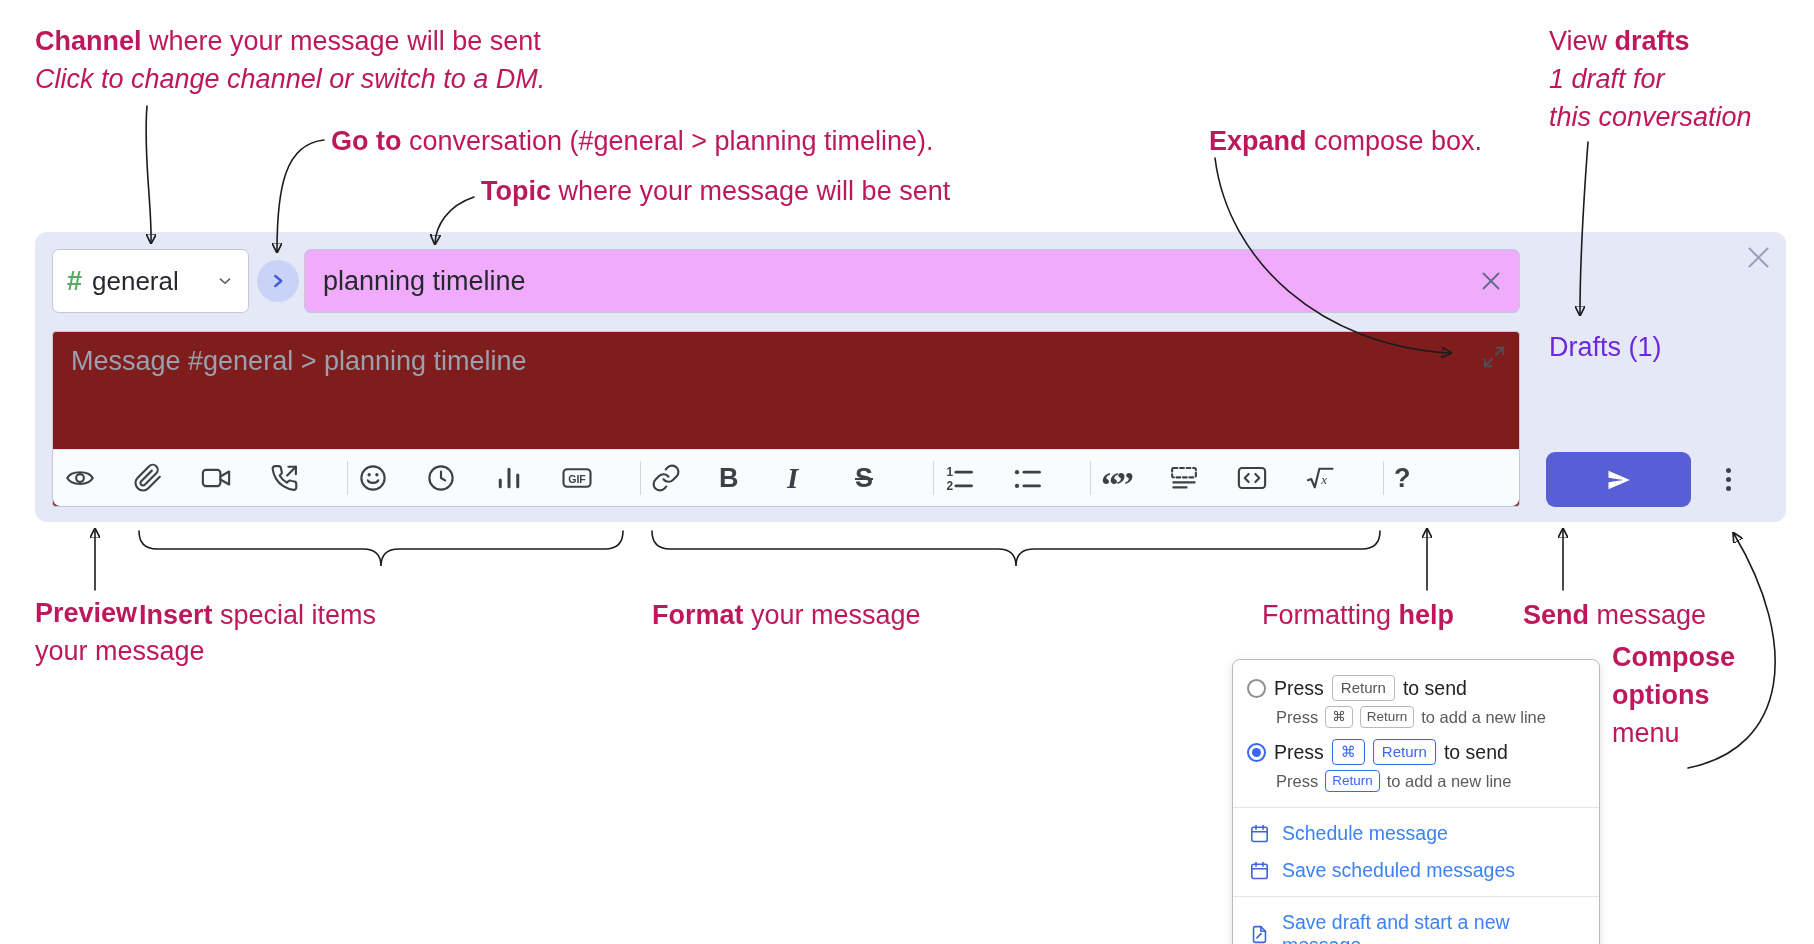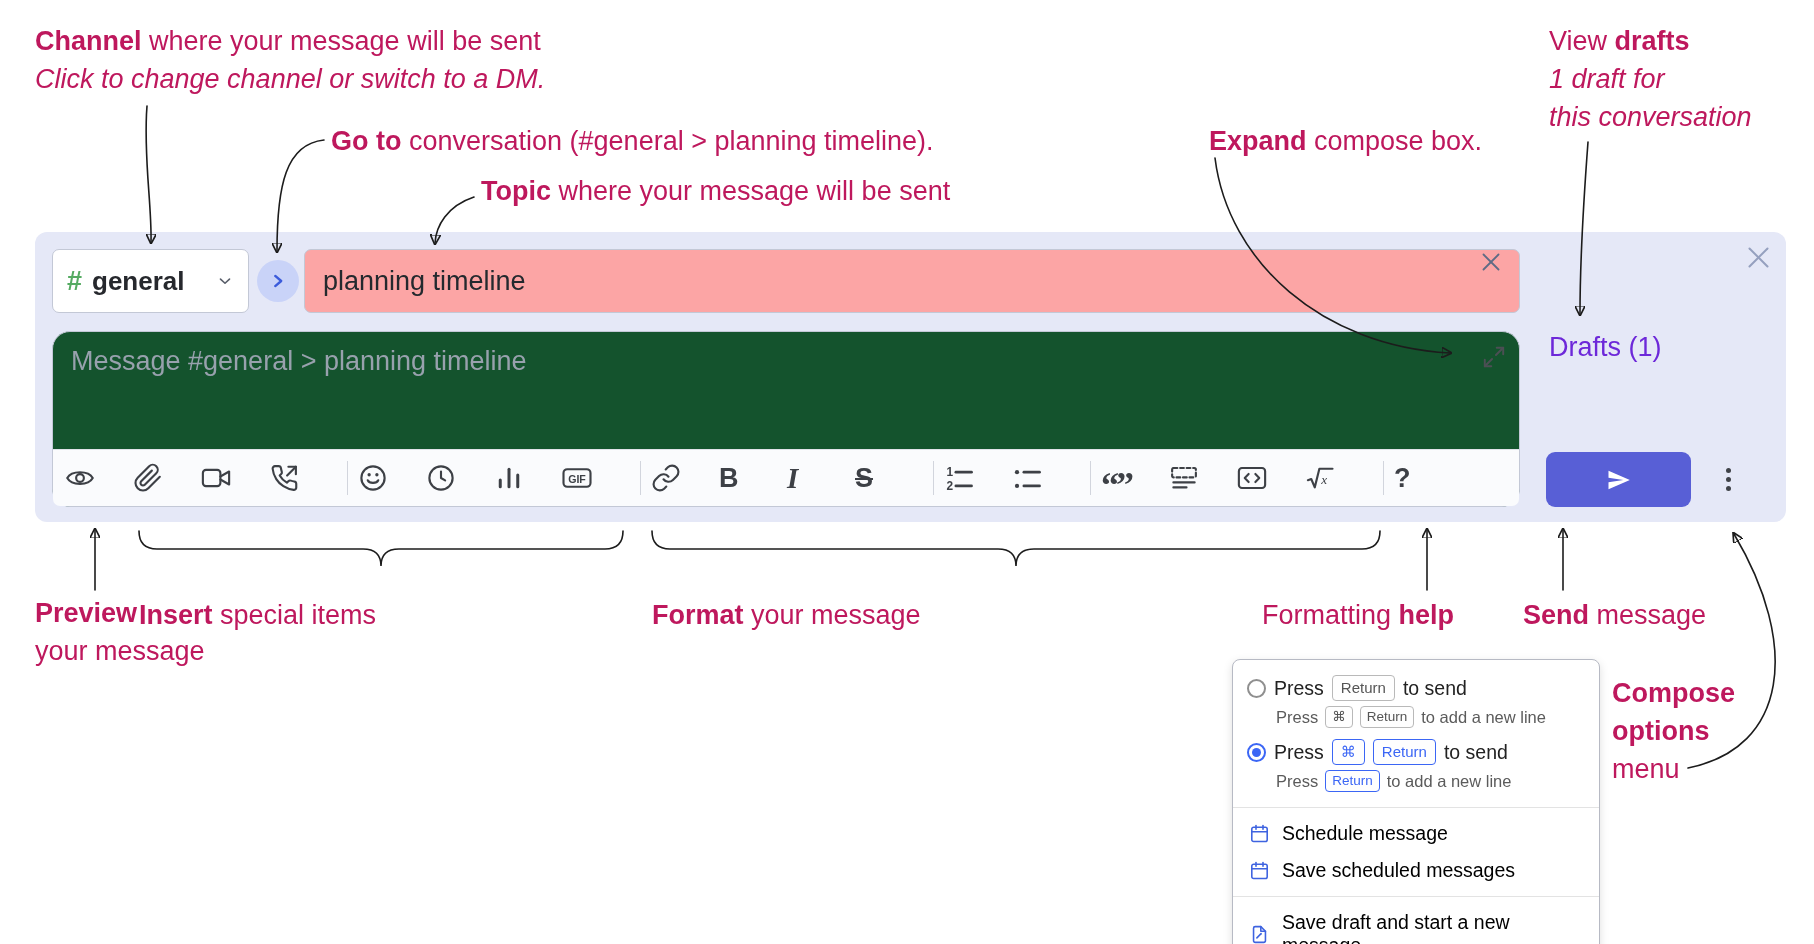--- a/index.html
+++ b/index.html
@@ -16,30 +16,30 @@
   
   #overlay{position:absolute;left:0;top:0;width:1814px;height:944px;pointer-events:none;}
   #overlay path{fill:none;stroke:#1c1c1c;stroke-width:1.6;stroke-linecap:round;}
   
   #compose{position:absolute;left:35px;top:232px;width:1751px;height:290px;
     background:#e5e8f7;border-radius:12px;}
   .channel-box{position:absolute;left:17px;top:17px;width:197px;height:64px;background:#fff;
     border:1px solid #c3c8d6;border-radius:7px;display:flex;align-items:center;gap:10px;
     padding:0 14px;box-sizing:border-box;cursor:pointer;}
   .hash{color:#55ab62;font-weight:700;font-size:27px;}
-  .channel-name{font-size:26px;font-weight:700;color:#26282d;flex:1;}
+  .channel-name{font-size:26px;font-weight:400;color:#26282d;flex:1;}
   .go-btn{position:absolute;left:222px;top:28px;width:42px;height:42px;border-radius:50%;
     background:#c9d3f8;display:flex;align-items:center;justify-content:center;cursor:pointer;}
-  .topic-box{position:absolute;left:269px;top:17px;width:1216px;height:64px;background:#fca5a5;
-    border:1px solid #c3c8d6;border-radius:7px;display:flex;
+  .topic-box{position:absolute;left:269px;top:17px;width:1216px;height:64px;background:#f0abfc;
+    border:1px solid #c3c8d6;border-radius:7px;display:flex;align-items:center;
     padding:0 16px;box-sizing:border-box;}
   .topic-box input{border:none;outline:none;flex:1;font-family:"Liberation Sans",sans-serif;
     font-size:27px;color:#24292e;background:transparent;}
-  .msg-box{position:absolute;left:17px;top:99px;width:1468px;height:176px;background:#14532d;
-    border:1px solid #c3c8d6;border-radius:18px;box-sizing:border-box;}
+  .msg-box{position:absolute;left:17px;top:99px;width:1468px;height:176px;background:#7f1d1d;
+    border:1px solid #c3c8d6;border-radius:4px;box-sizing:border-box;}
   .placeholder{position:absolute;left:18px;top:14px;font-size:27px;color:#98a1ad;}
   .expand-btn{position:absolute;right:12px;top:12px;width:26px;height:26px;cursor:pointer;}
   .toolbar{position:absolute;left:0;right:0;bottom:0;height:56px;background:#fafbfd;
     border-top:1px solid #e1e3ea;border-radius:0 0 7px 7px;
     display:flex;align-items:center;padding:0 12px;}
   .tb-icon{width:68px;height:56px;display:flex;align-items:center;justify-content:flex-start;cursor:pointer;}
   .tb-divider{width:1px;height:34px;background:#d2d5dd;margin:0 10px;}
   .ic{width:30px;height:30px;fill:none;stroke:#3d4046;stroke-width:1.7;stroke-linecap:round;stroke-linejoin:round;}
   .glyph{color:#3d4046;}
   .glyph-b{font-size:27px;font-weight:800;}
@@ -61,21 +61,21 @@
   .radio-row{display:flex;align-items:center;gap:8px;padding:3px 14px;font-size:19.5px;color:#222;cursor:pointer;}
   .radio{width:19px;height:19px;border-radius:50%;border:2px solid #8f8f8f;box-sizing:border-box;flex:none;}
   .radio.checked{border-color:#3b66f5;position:relative;}
   .radio.checked::after{content:"";position:absolute;inset:3px;border-radius:50%;background:#3b66f5;}
   .sub-row{display:flex;align-items:center;gap:7px;padding:2px 14px 8px 43px;font-size:16.5px;color:#5b5b5b;}
   kbd{font-family:"Liberation Sans",sans-serif;font-size:15px;line-height:24px;color:#555;
     background:#fefefe;border:1px solid #b9b9b9;border-radius:4px;padding:0 8px;}
   kbd.sm{font-size:13.5px;line-height:20px;padding:0 6px;}
   kbd.blue{color:#3b66f5;border-color:#3b66f5;}
   .menu-divider{height:1px;background:#e3e3e3;margin:7px 0;}
-  .menu-item{display:flex;align-items:center;gap:12px;padding:7px 16px;font-size:19.5px;color:#000000;cursor:pointer;}
+  .menu-item{display:flex;align-items:center;gap:12px;padding:7px 16px;font-size:19.5px;color:#3b82f6;cursor:pointer;}
   .mi{width:21px;height:21px;fill:none;stroke:#3e63e0;stroke-width:1.8;stroke-linecap:round;stroke-linejoin:round;flex:none;}
 </style>
 </head>
 <body>
 
 <div class="ann" style="left:35px;top:22px">
   <div><span class="b">Channel</span><span> where your message will be sent</span></div>
   <div class="i">Click to change channel or switch to a DM.</div>
 </div>
 
@@ -111,21 +111,21 @@
 </div>
 
 <div class="ann" style="left:1262px;top:596px">
   <span>Formatting </span><span class="b">help</span>
 </div>
 
 <div class="ann" style="left:1523px;top:596px">
   <span class="b">Send</span><span> message</span>
 </div>
 
-<div class="ann" style="left:1612px;top:674px">
+<div class="ann" style="left:1612px;top:638px">
   <div class="b">Compose</div>
   <div class="b">options</div>
   <div>menu</div>
 </div>
 
 <div id="compose">
 
   <div class="channel-box">
     <span class="hash">#</span>
     <span class="channel-name">general</span>

